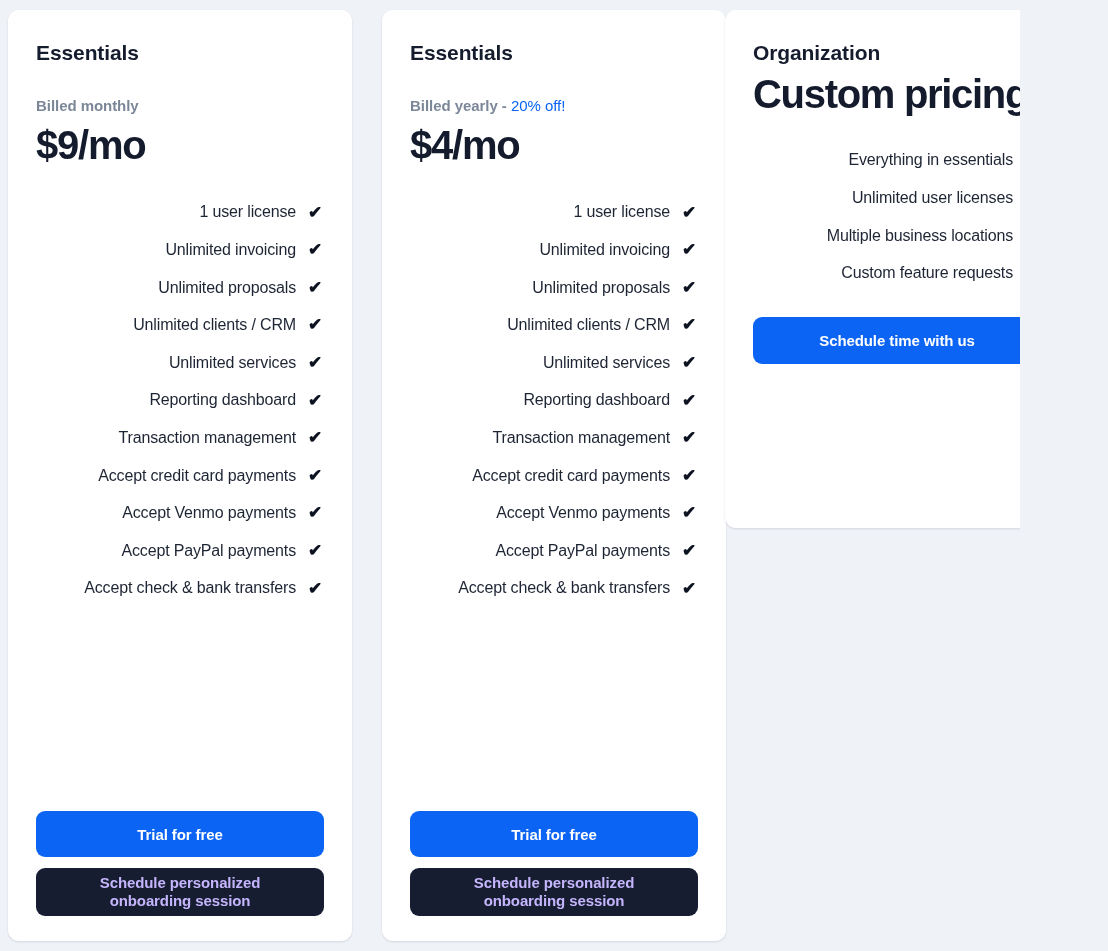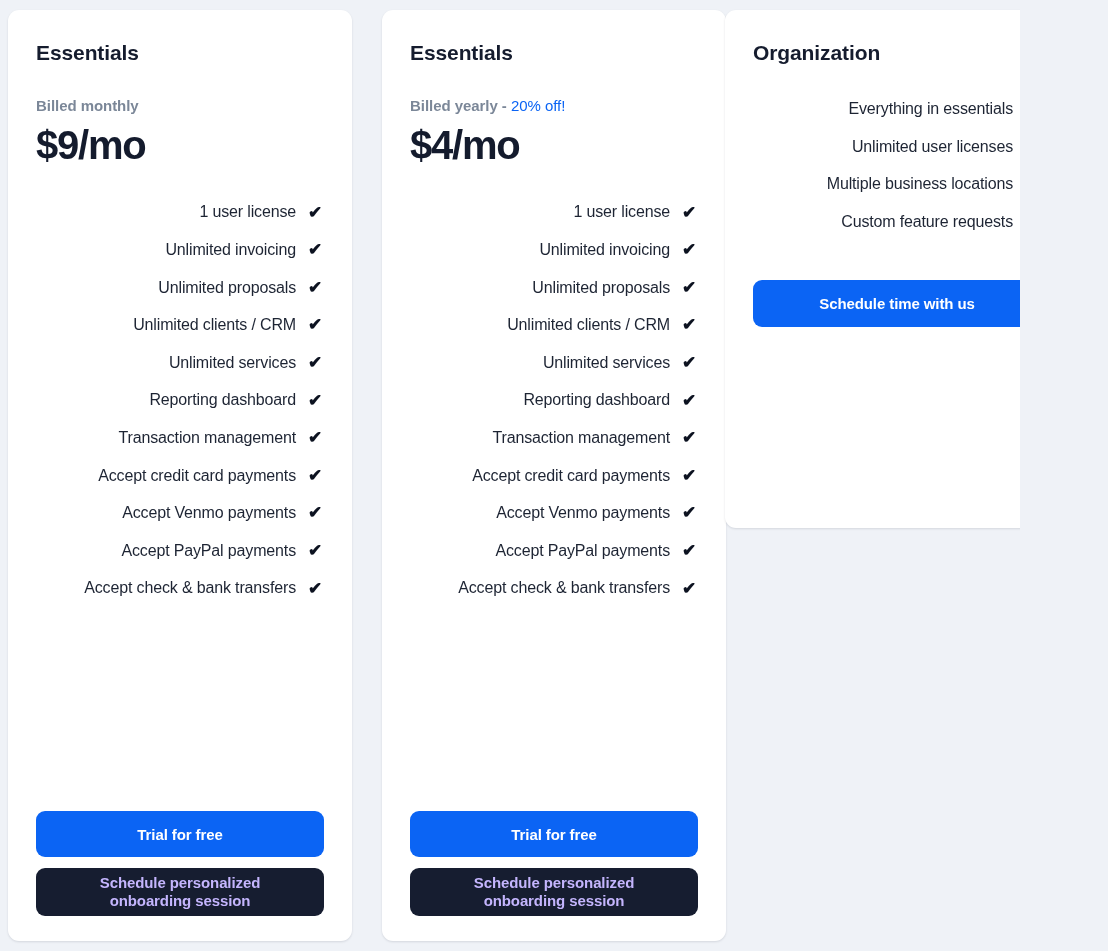--- a/index.html
+++ b/index.html
@@ -106,21 +106,21 @@
   }
 
   .cta-group {
     margin-top: auto;
     padding-bottom: 25px;
     display: flex;
     flex-direction: column;
     gap: 11px;
   }
 
-  #card-2 .cta-group { margin-top: 39px; padding-bottom: 0; }
+  #card-2 .cta-group { margin-top: 25px; padding-bottom: 0; }
 
   .btn {
     display: flex;
     align-items: center;
     justify-content: center;
     text-align: center;
     border: none;
     border-radius: 9px;
     font-family: "Liberation Sans", sans-serif;
     font-size: 15px;
@@ -270,20 +270,21 @@
     <div class="cta-group">
       <button class="btn btn-primary">Trial for free</button>
       <button class="btn btn-dark">Schedule personalized
 onboarding session</button>
     </div>
   </section>
 
   <section class="plan-card" id="card-2">
     <h2 class="plan-name">Organization</h2>
 
+    <div class="price">Custom pricing</div>
     <ul class="feature-list">
         <li class="feature-row">
           <span class="feature-label">Everything in essentials</span>
           <span class="feature-check">✔</span>
         </li>
         <li class="feature-row">
           <span class="feature-label">Unlimited user licenses</span>
           <span class="feature-check">✔</span>
         </li>
         <li class="feature-row">

